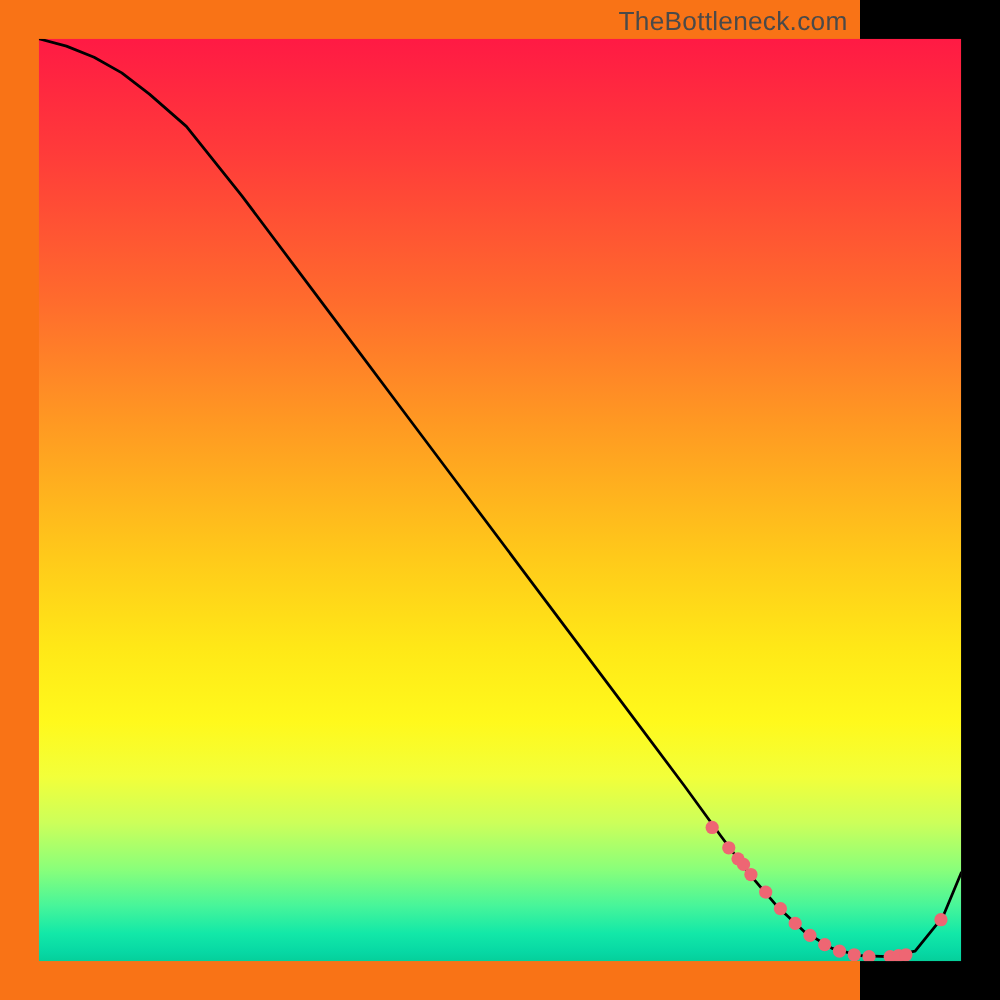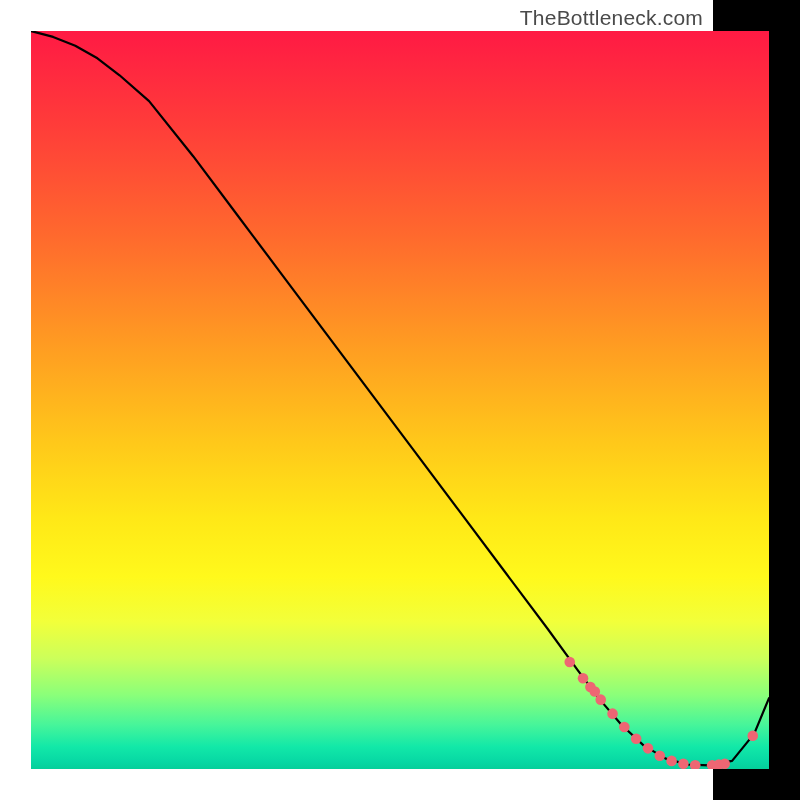--- a/index.html
+++ b/index.html
@@ -7,22 +7,21 @@
     padding: 0;
     width: 800px;
     height: 800px;
     background: #000;
     font-family: Arial, Helvetica, sans-serif;
   }
   .frame {
     position: relative;
     width: 688px;
     height: 800px;
-    background: #ffffff;
-    padding-left: 25px;
+    background: #f97316;
   }
   .watermark {
     position: absolute;
     top: 6px;
     right: 10px;
     color: #4a4a4a;
     font-size: 21px;
     font-weight: 500;
     letter-spacing: 0.2px;
   }

